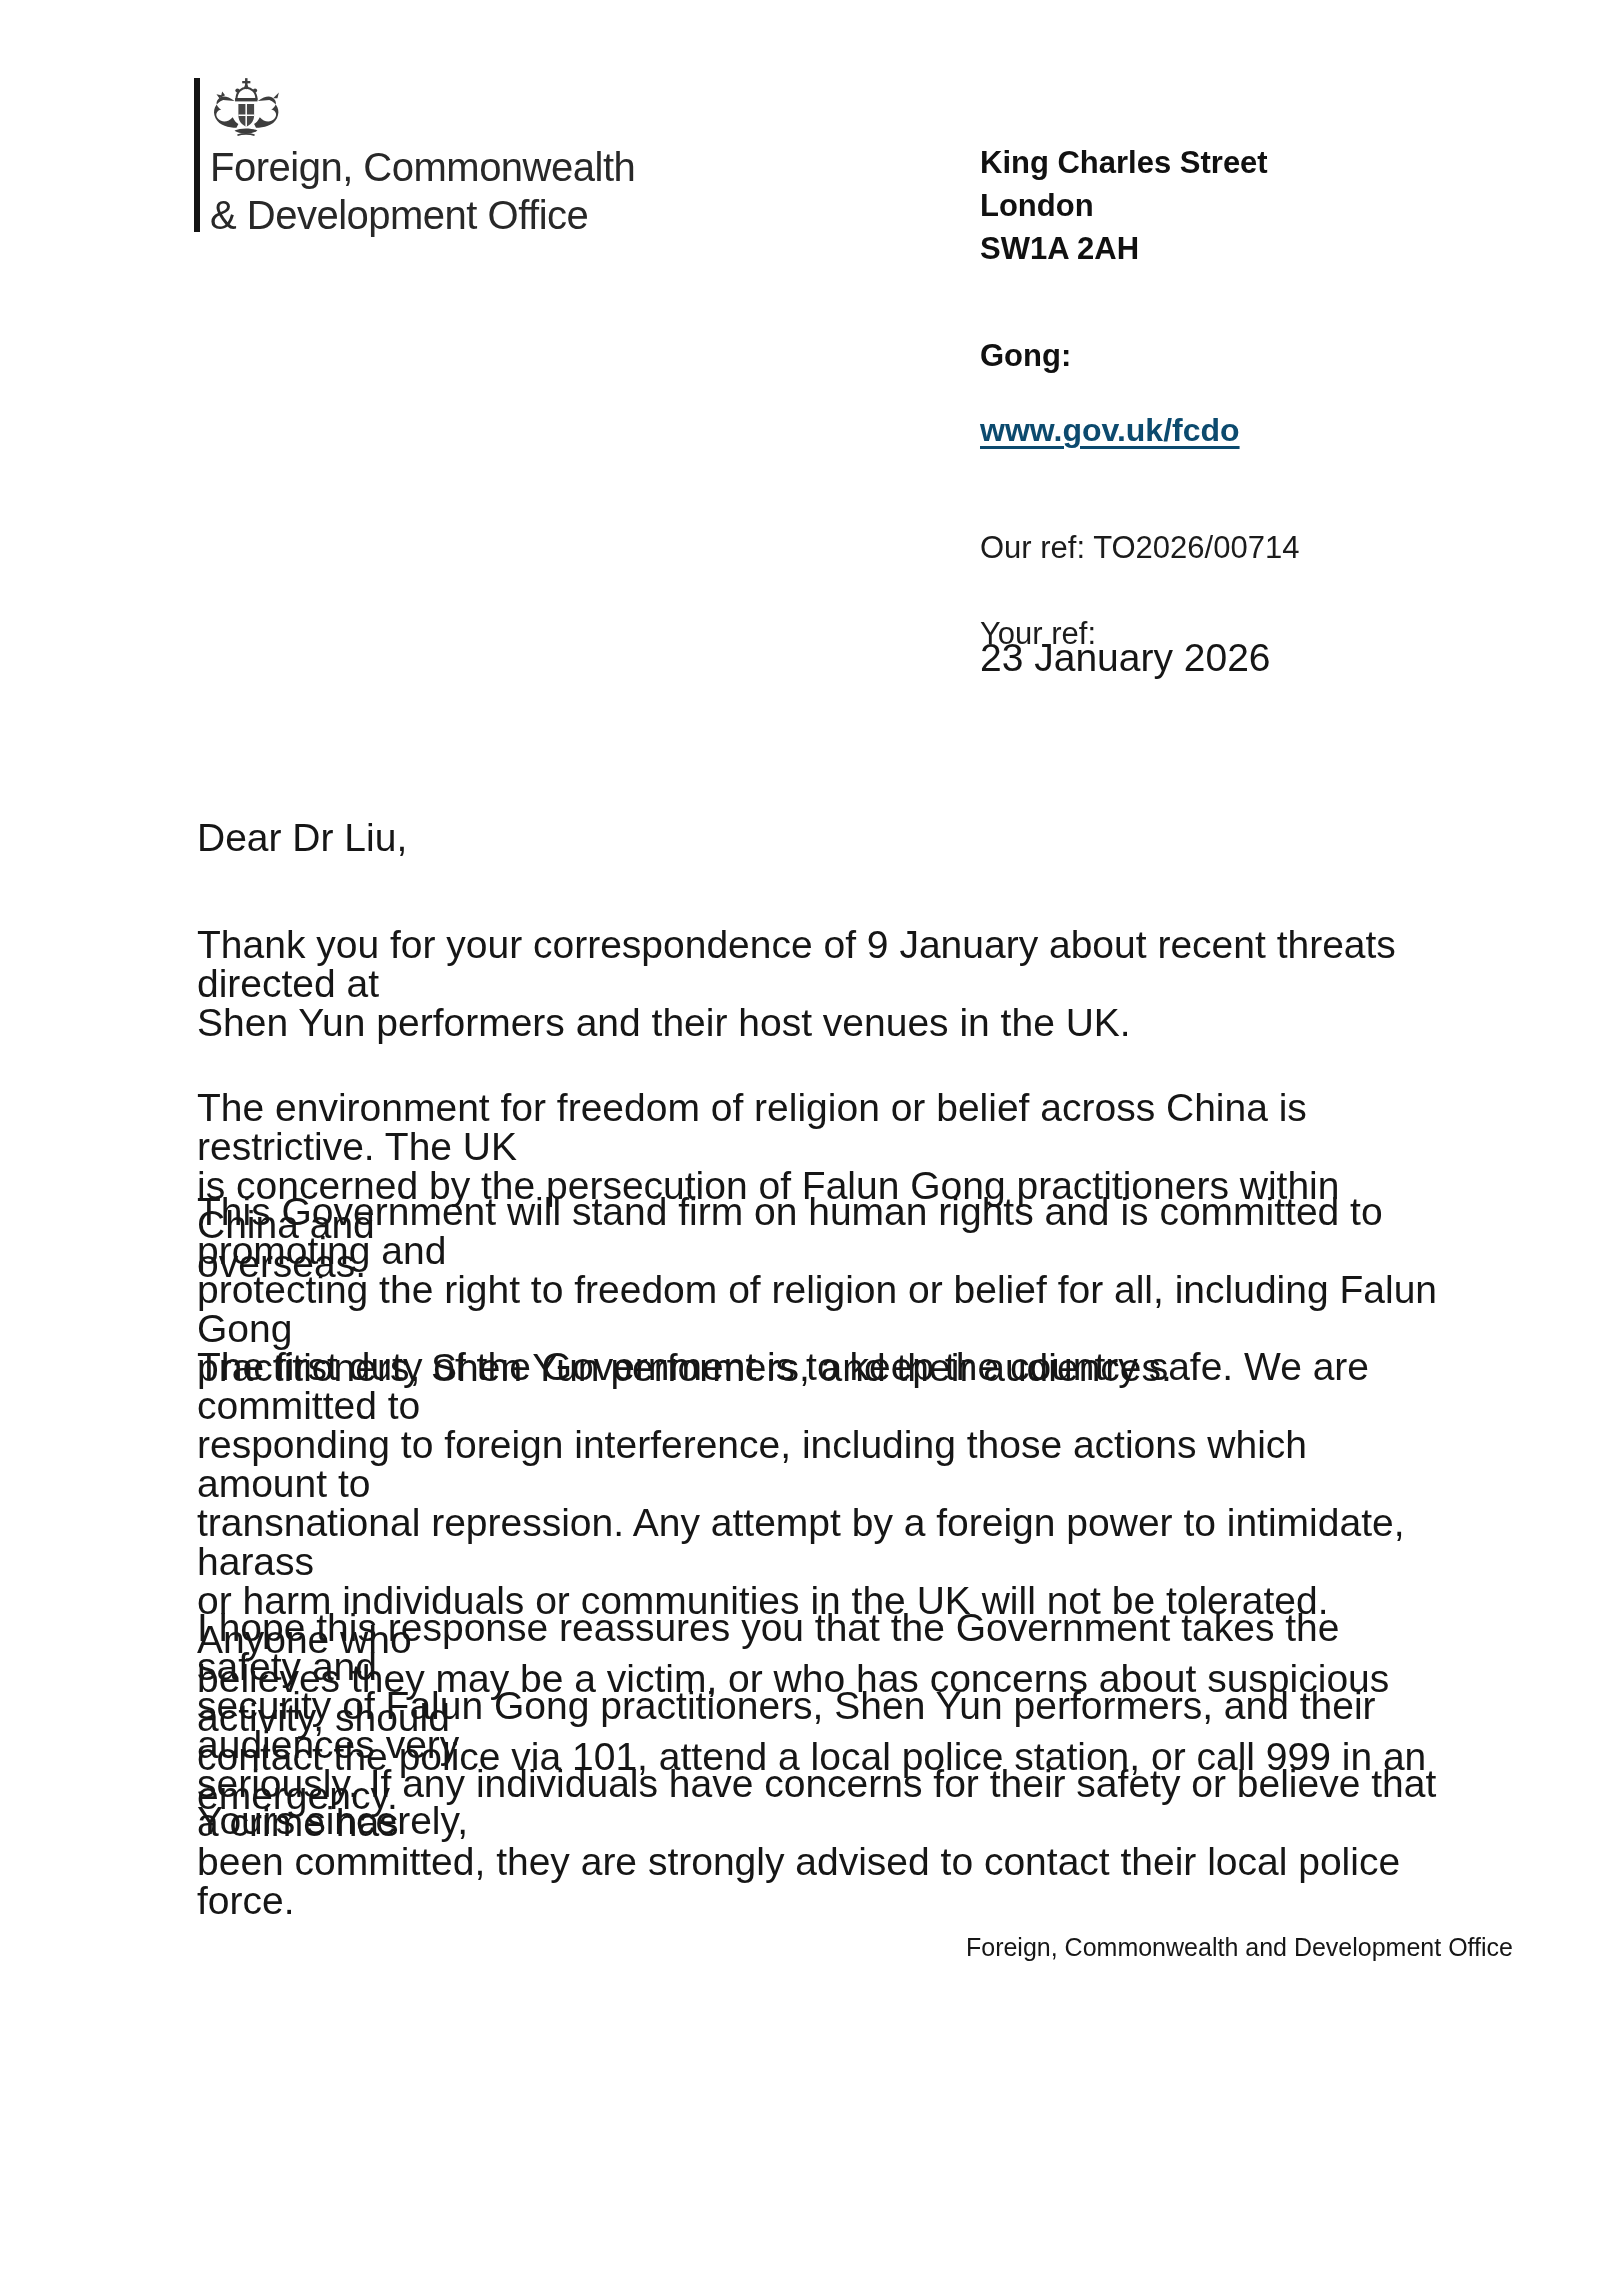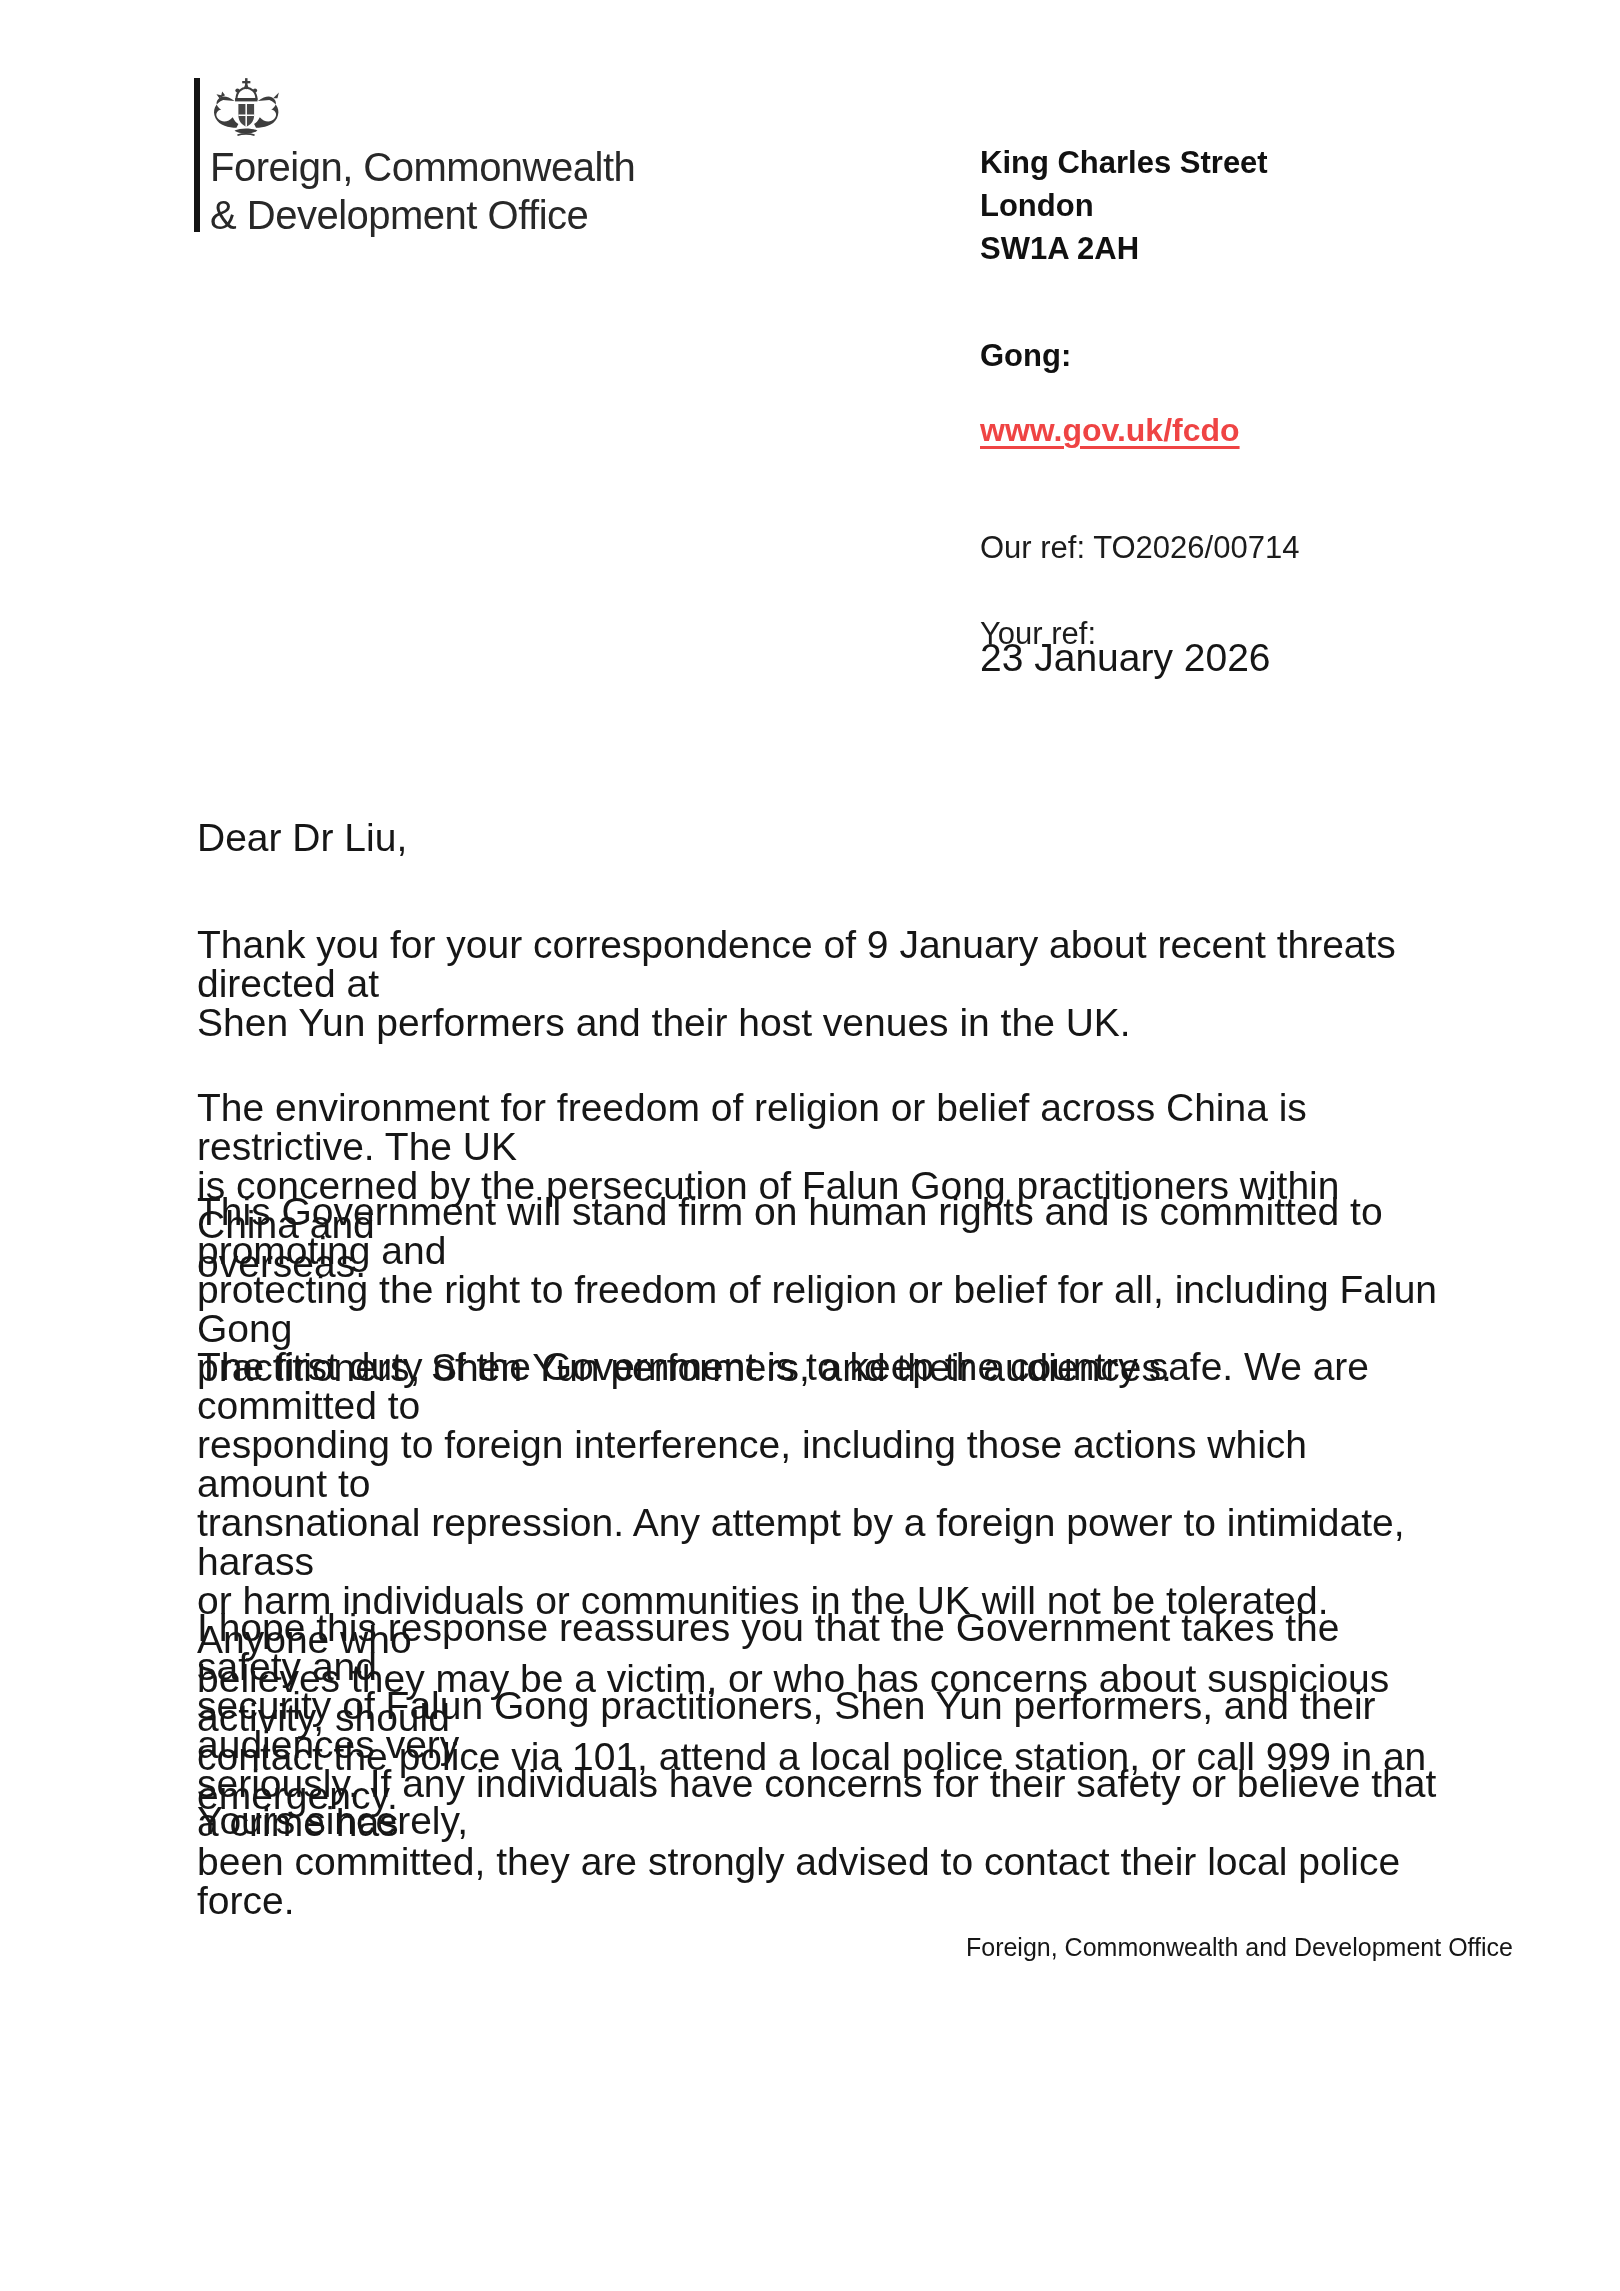--- a/index.html
+++ b/index.html
@@ -36,21 +36,21 @@
   .email-block {
     left: 980px; top: 291px;
     font-size: 31px; line-height: 43px;
     font-weight: bold; color: #111;
     white-space: pre-line;
   }
   .website {
     left: 980px; top: 409px;
     font-size: 32px; line-height: 43px;
     font-weight: bold;
-    color: #ef4444;
+    color: #0c4a6e;
     text-decoration: underline;
     text-decoration-thickness: 2.9px;
     text-underline-offset: 4.8px;
   }
   .refs {
     left: 980px; top: 483px;
     font-size: 31px; line-height: 43px;
     color: #1c1c1c;
     white-space: pre-line;
   }

